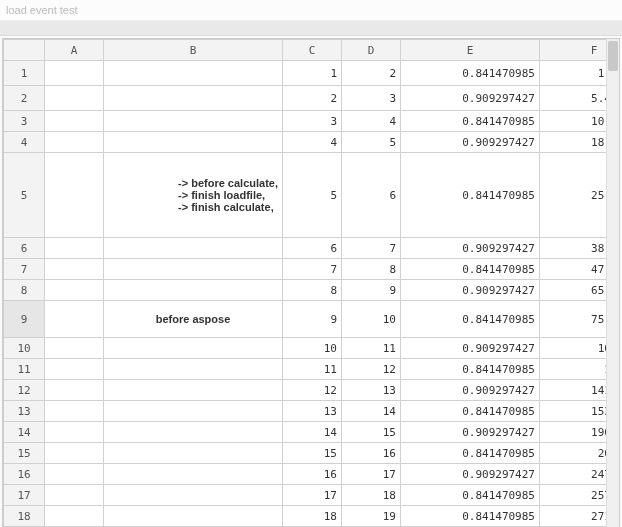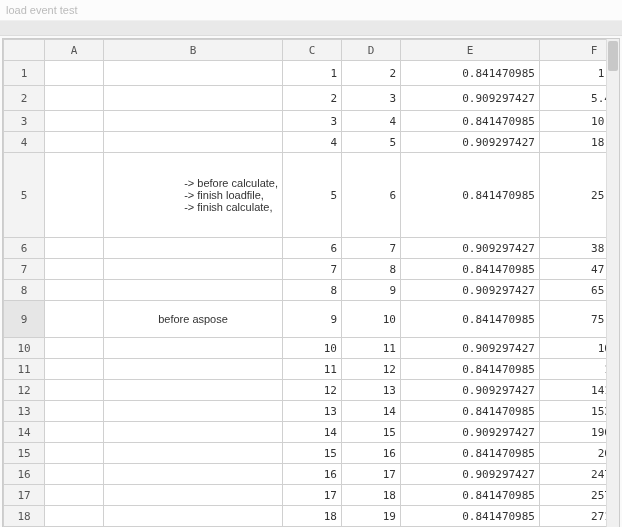--- a/index.html
+++ b/index.html
@@ -68,20 +68,21 @@
     width: 170px;
     font-family: Arial, sans-serif;
     text-align: center;
     white-space: normal;
   }
   td.colB .wrap {
     text-align: left;
     display: inline-block;
     white-space: pre-line;
     font-size: 11px;
+    font-weight: bold;
   }
   td.colC { width: 50px; }
   td.colD { width: 50px; }
   td.colE { width: 130px; margin-top: 45px; }
   td.colF { width: 100px; }
   tr.tall td { height: auto; padding-top: 24px; padding-bottom: 24px; }
   tr.med  td { padding-top: 10px; padding-bottom: 10px; }
   tr.first td { padding-top: 4px; padding-bottom: 4px; }
   tr.sel td.rh { background: #e6e6e6; }
   .vscroll {

